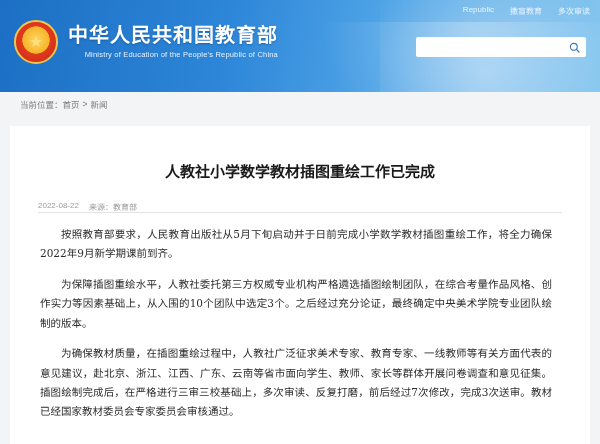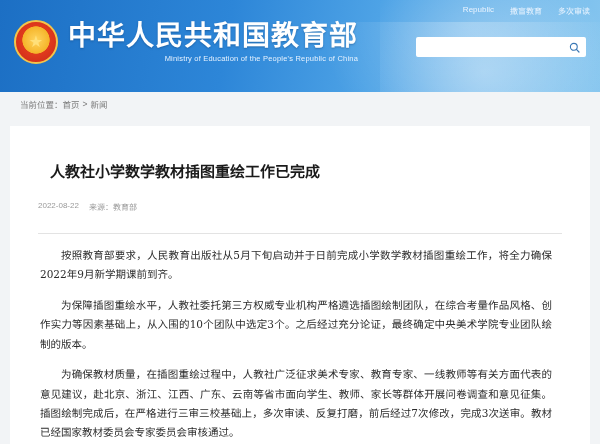--- a/index.html
+++ b/index.html
@@ -85,22 +85,22 @@
     transform: translateY(-52%);
     text-align: center;
     font-size: 16px;
     color: #ffe07a;
     line-height: 1;
   }
   .brand-text {
     margin-left: 10px;
   }
   .brand-cn {
-    font-family: Liberation Sans, sans-serif;
-    font-size: 28px;
+    font-family: Liberation Mono, monospace;
+    font-size: 20px;
     font-weight: bold;
     color: #ffffff;
     letter-spacing: 1px;
     line-height: 1.05;
     text-shadow: 0 1px 2px rgba(0,40,90,0.35);
     white-space: nowrap;
   }
   .brand-en {
     font-size: 7.5px;
     color: #e6f2ff;
@@ -164,31 +164,31 @@
 
   
   .card {
     margin: 0 10px;
     background: #ffffff;
     min-height: 330px;
     padding: 0 0 14px 0;
     box-sizing: border-box;
   }
   .article-title {
-    text-align: left;
+    text-align: center;
     font-family: "DejaVu Serif", "Liberation Serif", serif;
     font-size: 15px;
     font-weight: bold;
     color: #1a1a1a;
     padding: 36px 40px 0 40px;
     line-height: 1.4;
   }
   .meta {
     margin: 18px 28px 0 28px;
-    padding-bottom: 21px;
+    padding-bottom: 0;
     border-bottom: 1px solid #e3e3e3;
     font-size: 8px;
     color: #9a9a9a;
     display: flex;
     gap: 10px;
   }
   .article-body {
     padding: 12px 30px 0 30px;
   }
   .article-body p {

